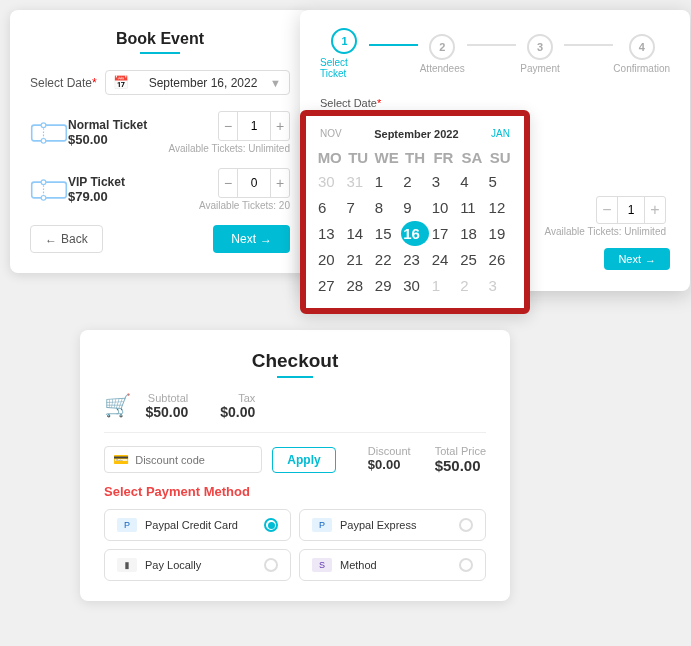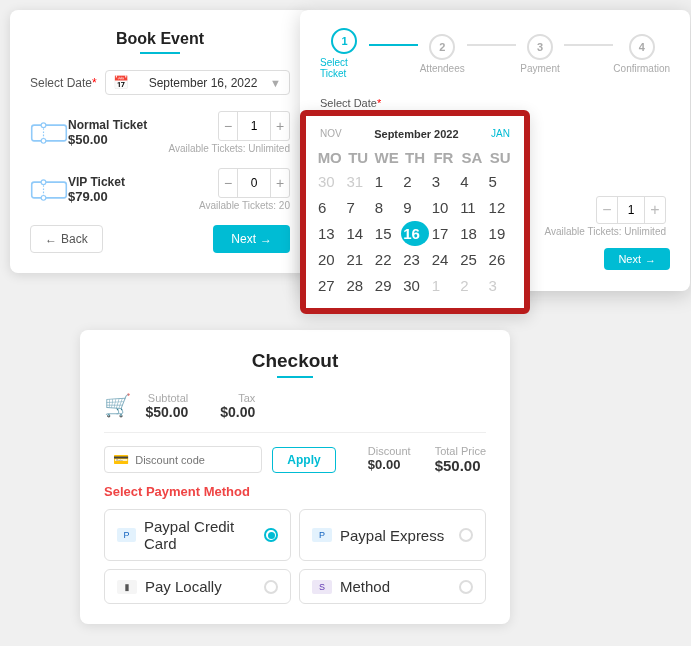--- a/index.html
+++ b/index.html
@@ -458,21 +458,21 @@
       gap: 8px;
     }
     .payment-option-icon {
       width: 20px; height: 14px;
       background: #ddeeff;
       border-radius: 2px;
       display: flex; align-items: center; justify-content: center;
       font-size: 9px; color: #4488cc;
     }
     .payment-option-label {
-      font-size: 15px;
+      font-size: 11px;
       color: #333;
     }
     .radio-circle {
       width: 14px; height: 14px;
       border-radius: 50%;
       border: 2px solid #ddd;
       display: flex; align-items: center; justify-content: center;
     }
     .radio-circle.selected {
       border-color: #00bcd4;

